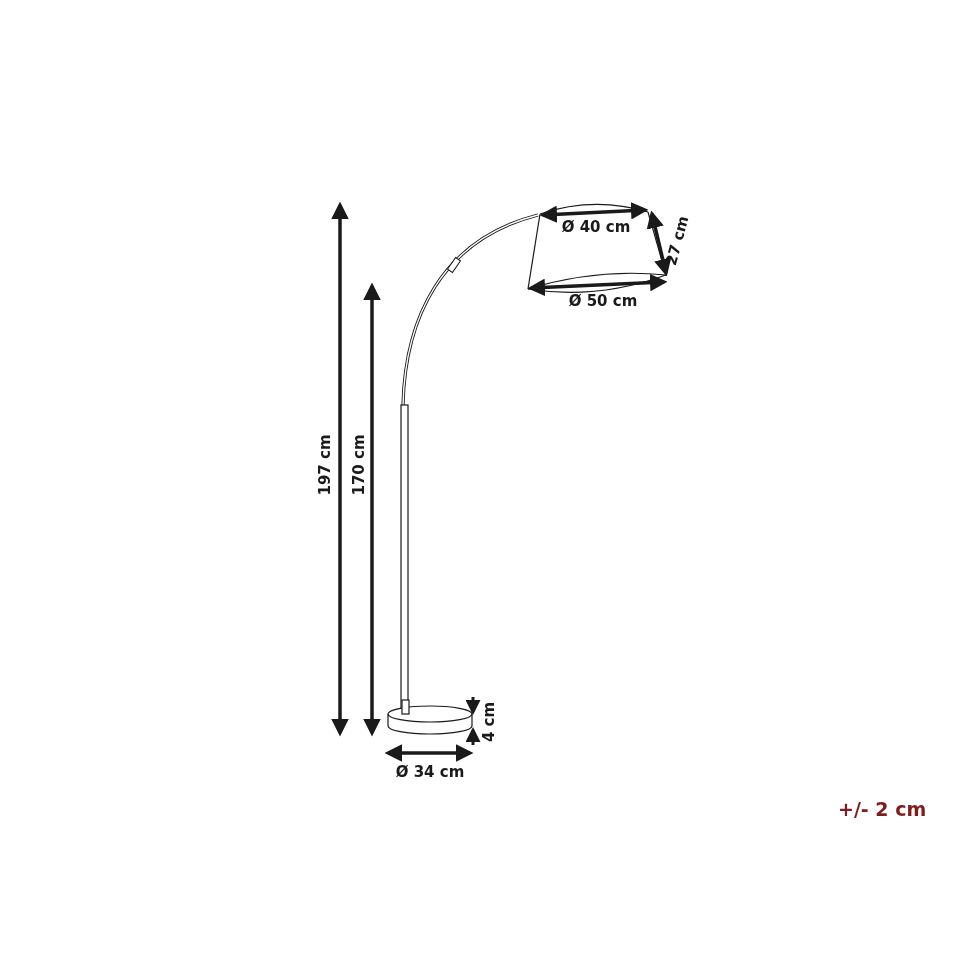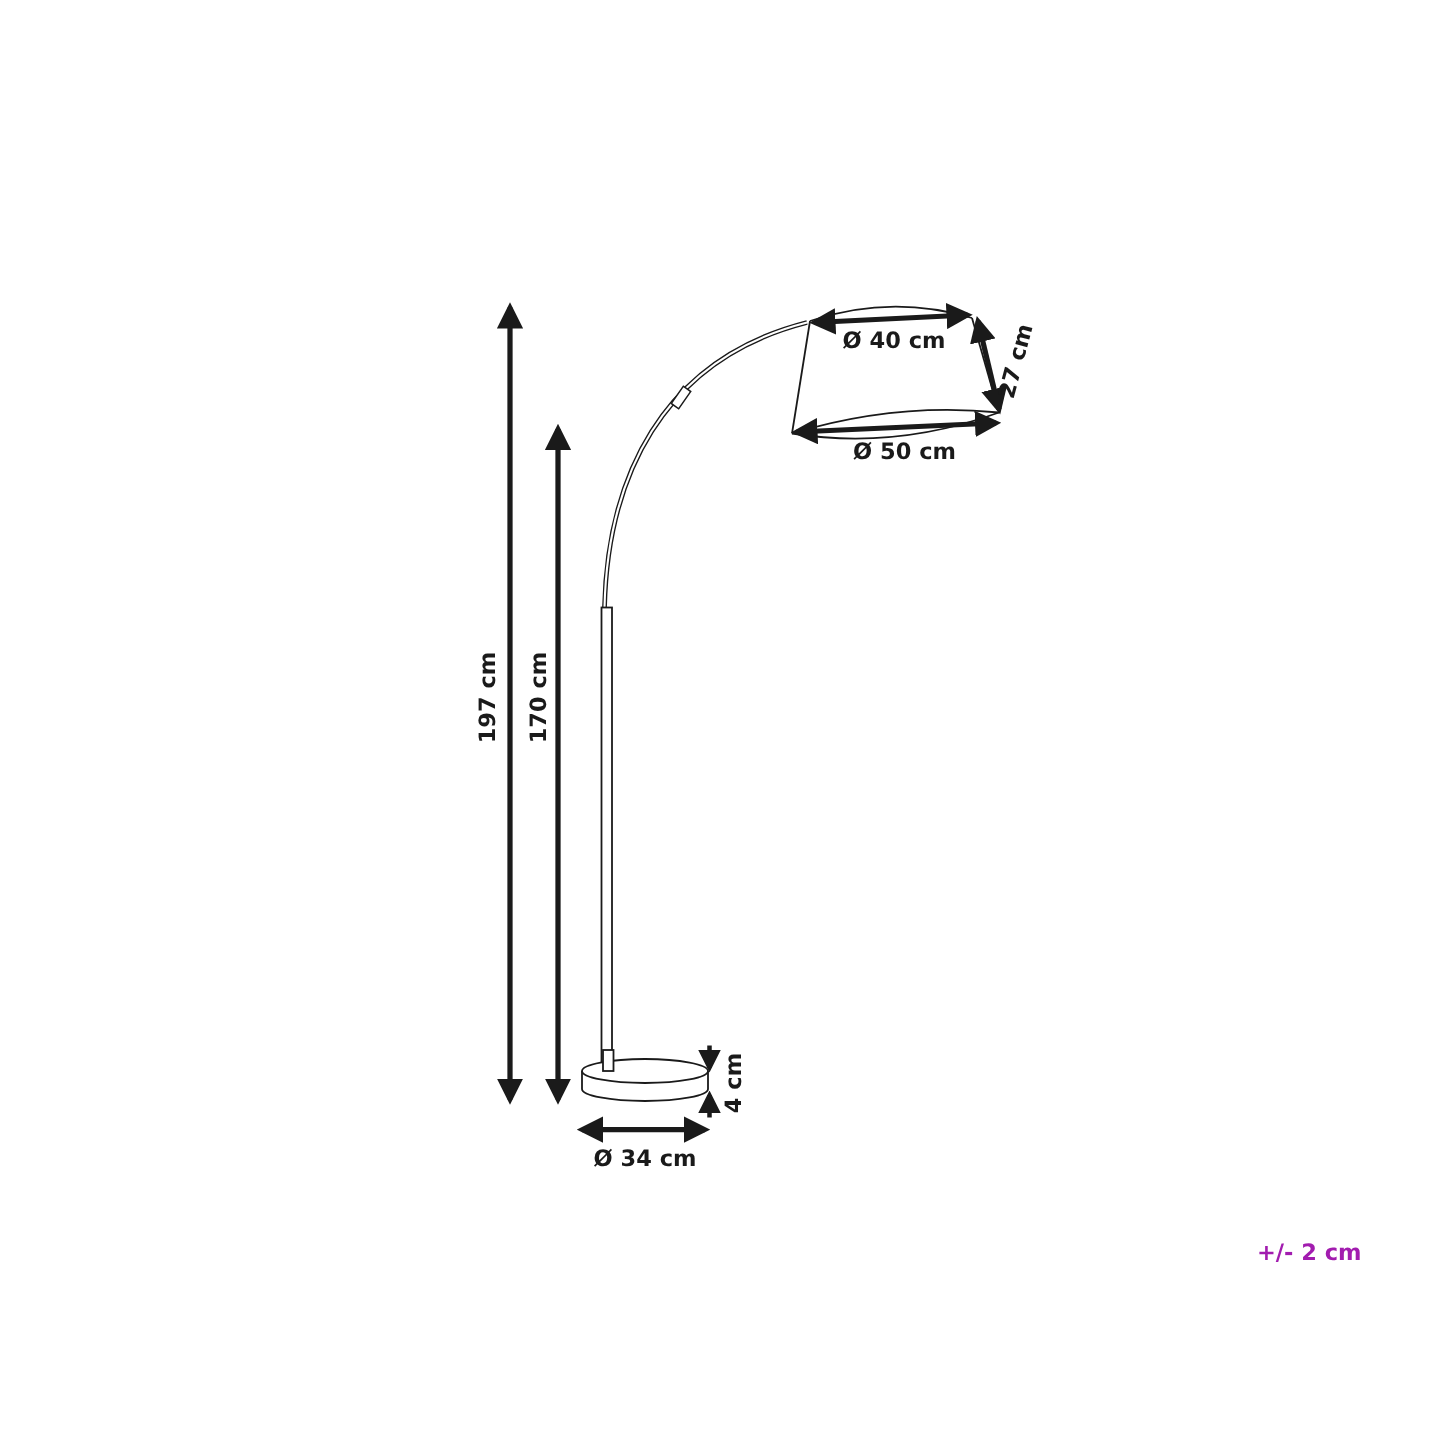--- a/index.html
+++ b/index.html
@@ -1,19 +1,19 @@
 <!DOCTYPE html>
 <html><head>
   <meta charset="utf-8">
   <style>
     html, body { margin: 0; padding: 0; background: #ffffff; }
     body { width: 960px; height: 960px; position: relative; overflow: hidden; }
     #canvas { position: absolute; left: 0; top: 0; width: 960px; height: 960px; }
     .lbl { font-family: "DejaVu Sans", sans-serif; font-weight: bold; font-size: 15px; fill: #1a1a1a; }
-    .tol { position: absolute; font-family: "DejaVu Sans", sans-serif; font-weight: bold; font-size: 15px; color: #a21caf; margin-top: 28px; }
+    .tol { position: absolute; font-family: "DejaVu Sans", sans-serif; font-weight: bold; font-size: 19px; color: #7f1d1d; }
   </style>
 </head>
 <body>
 
 <svg id="canvas" viewBox="0 0 960 960" xmlns="http://www.w3.org/2000/svg">
   <defs>
     <marker id="ah" viewBox="0 0 10 10" refX="8" refY="5" markerWidth="5" markerHeight="5" orient="auto-start-reverse">
       <path d="M0,0 L10,5 L0,10 z" fill="#1a1a1a"></path>
     </marker>
   </defs>

